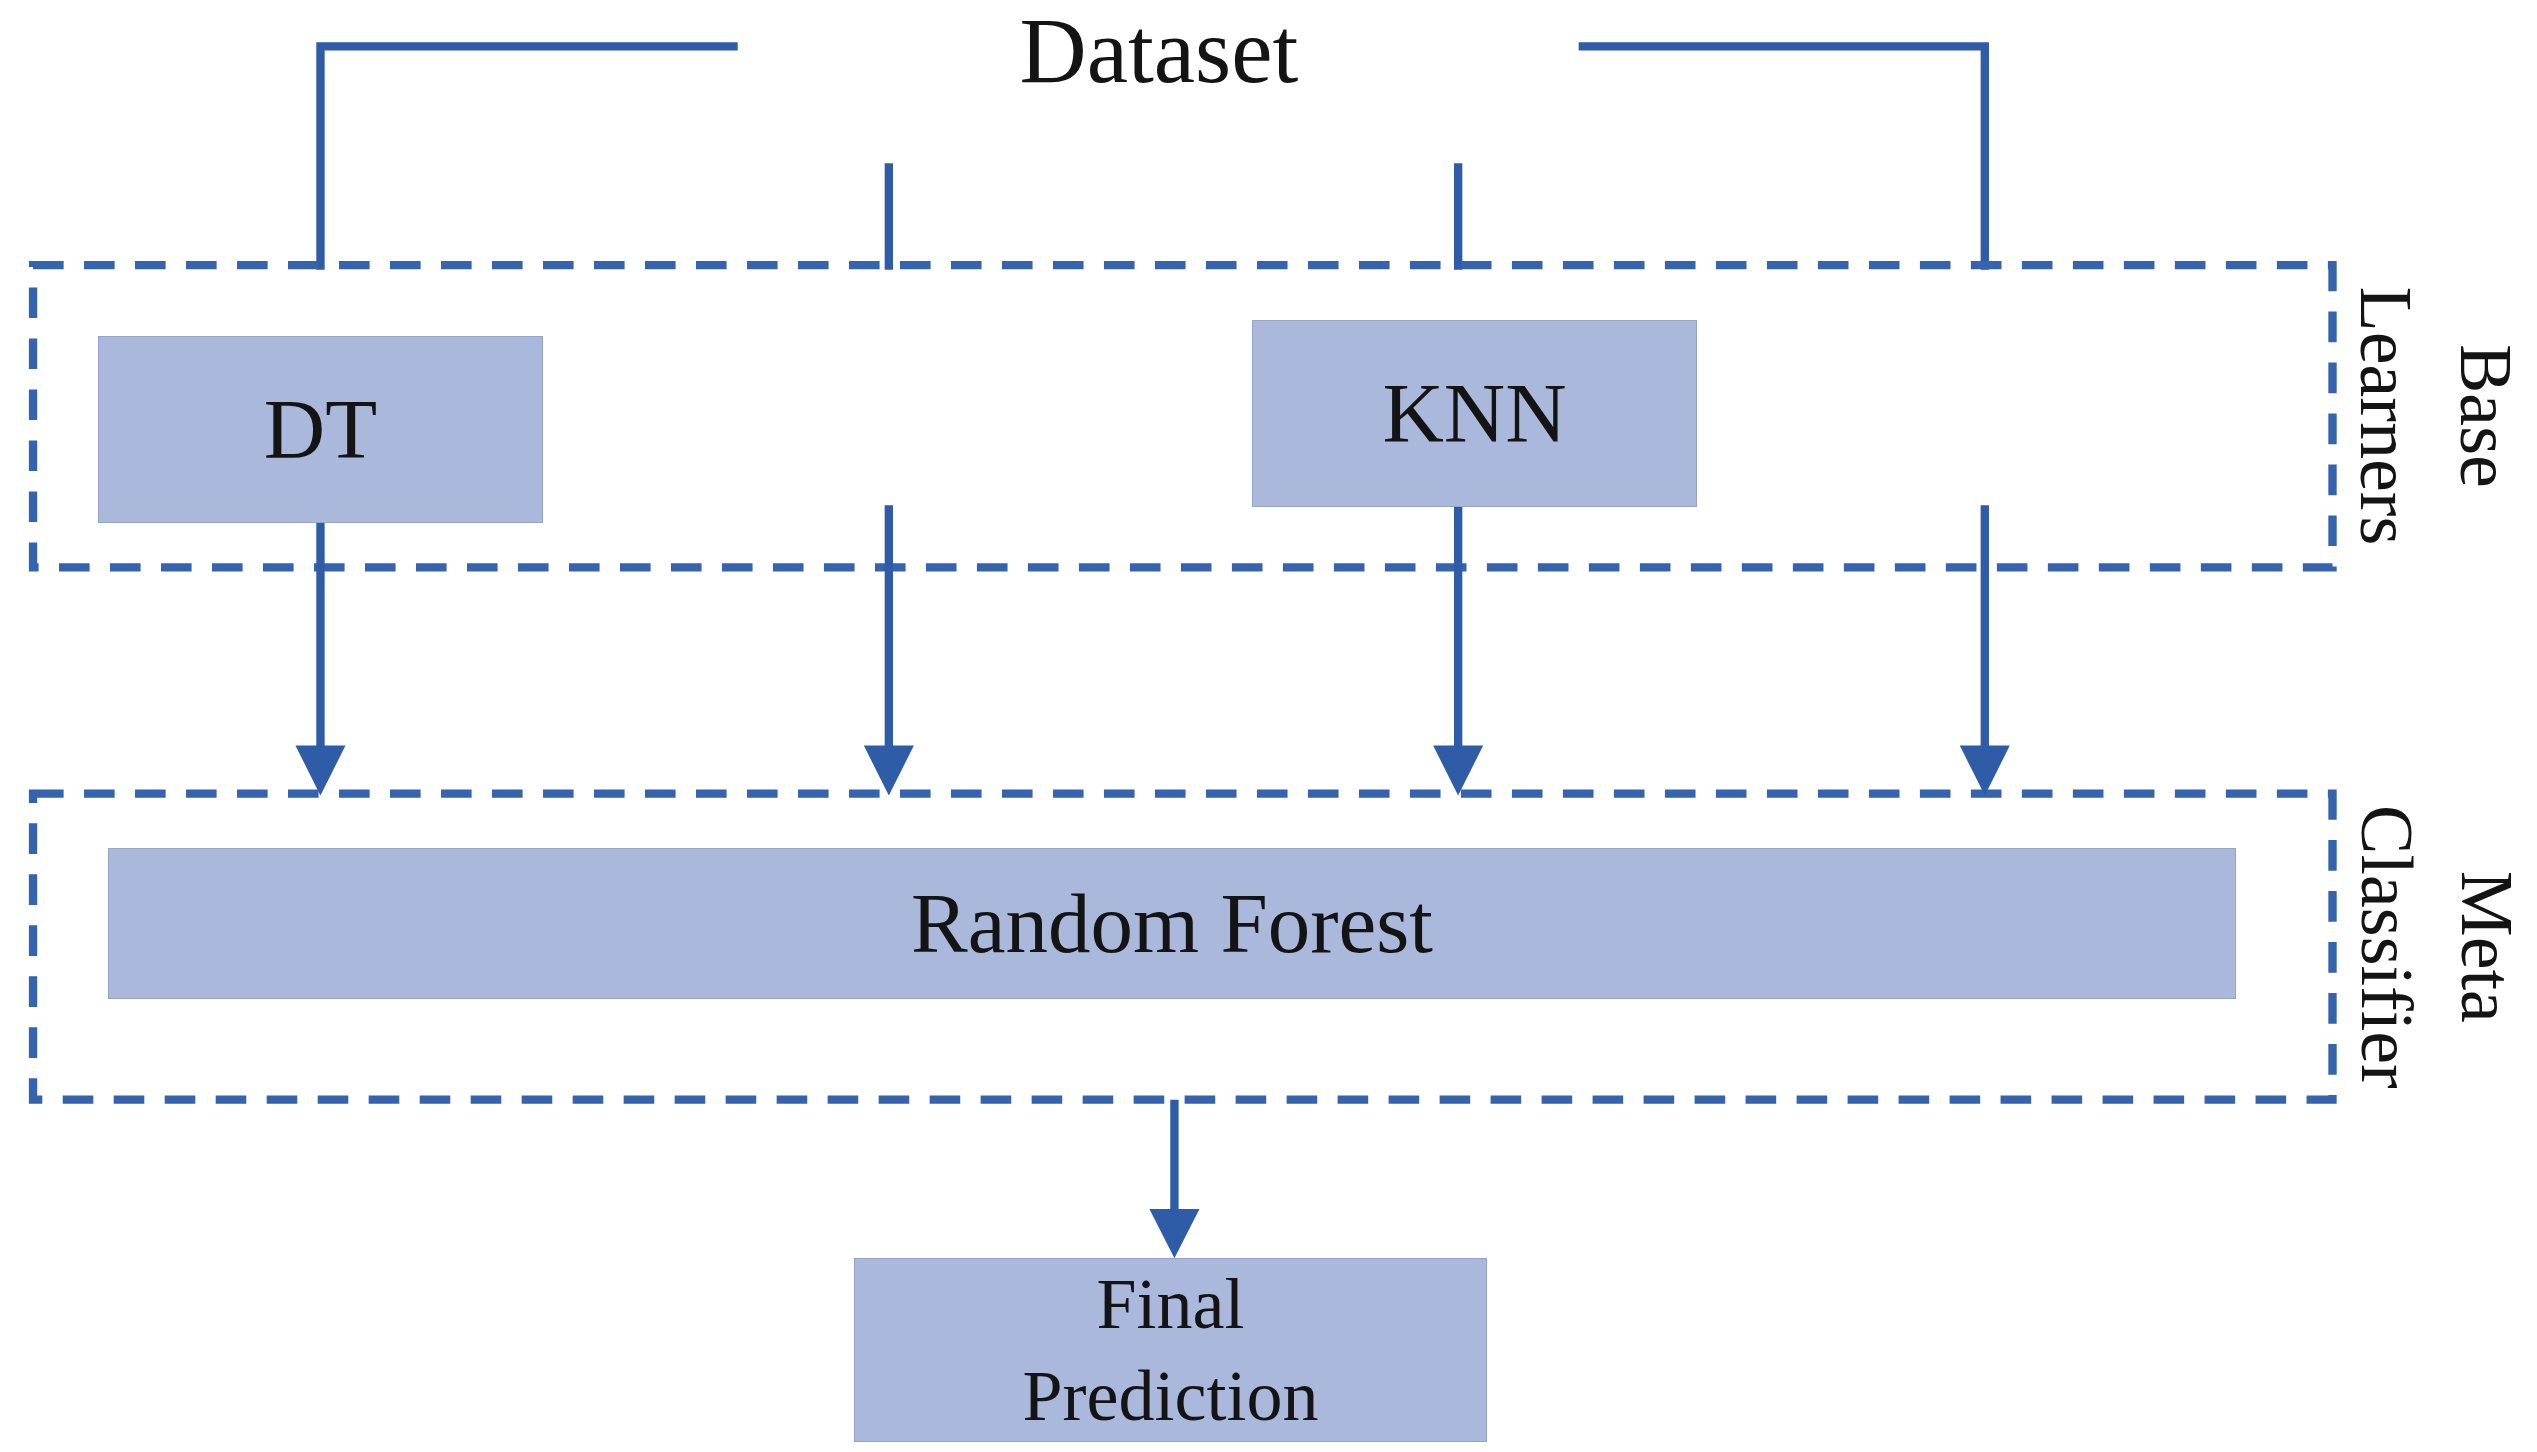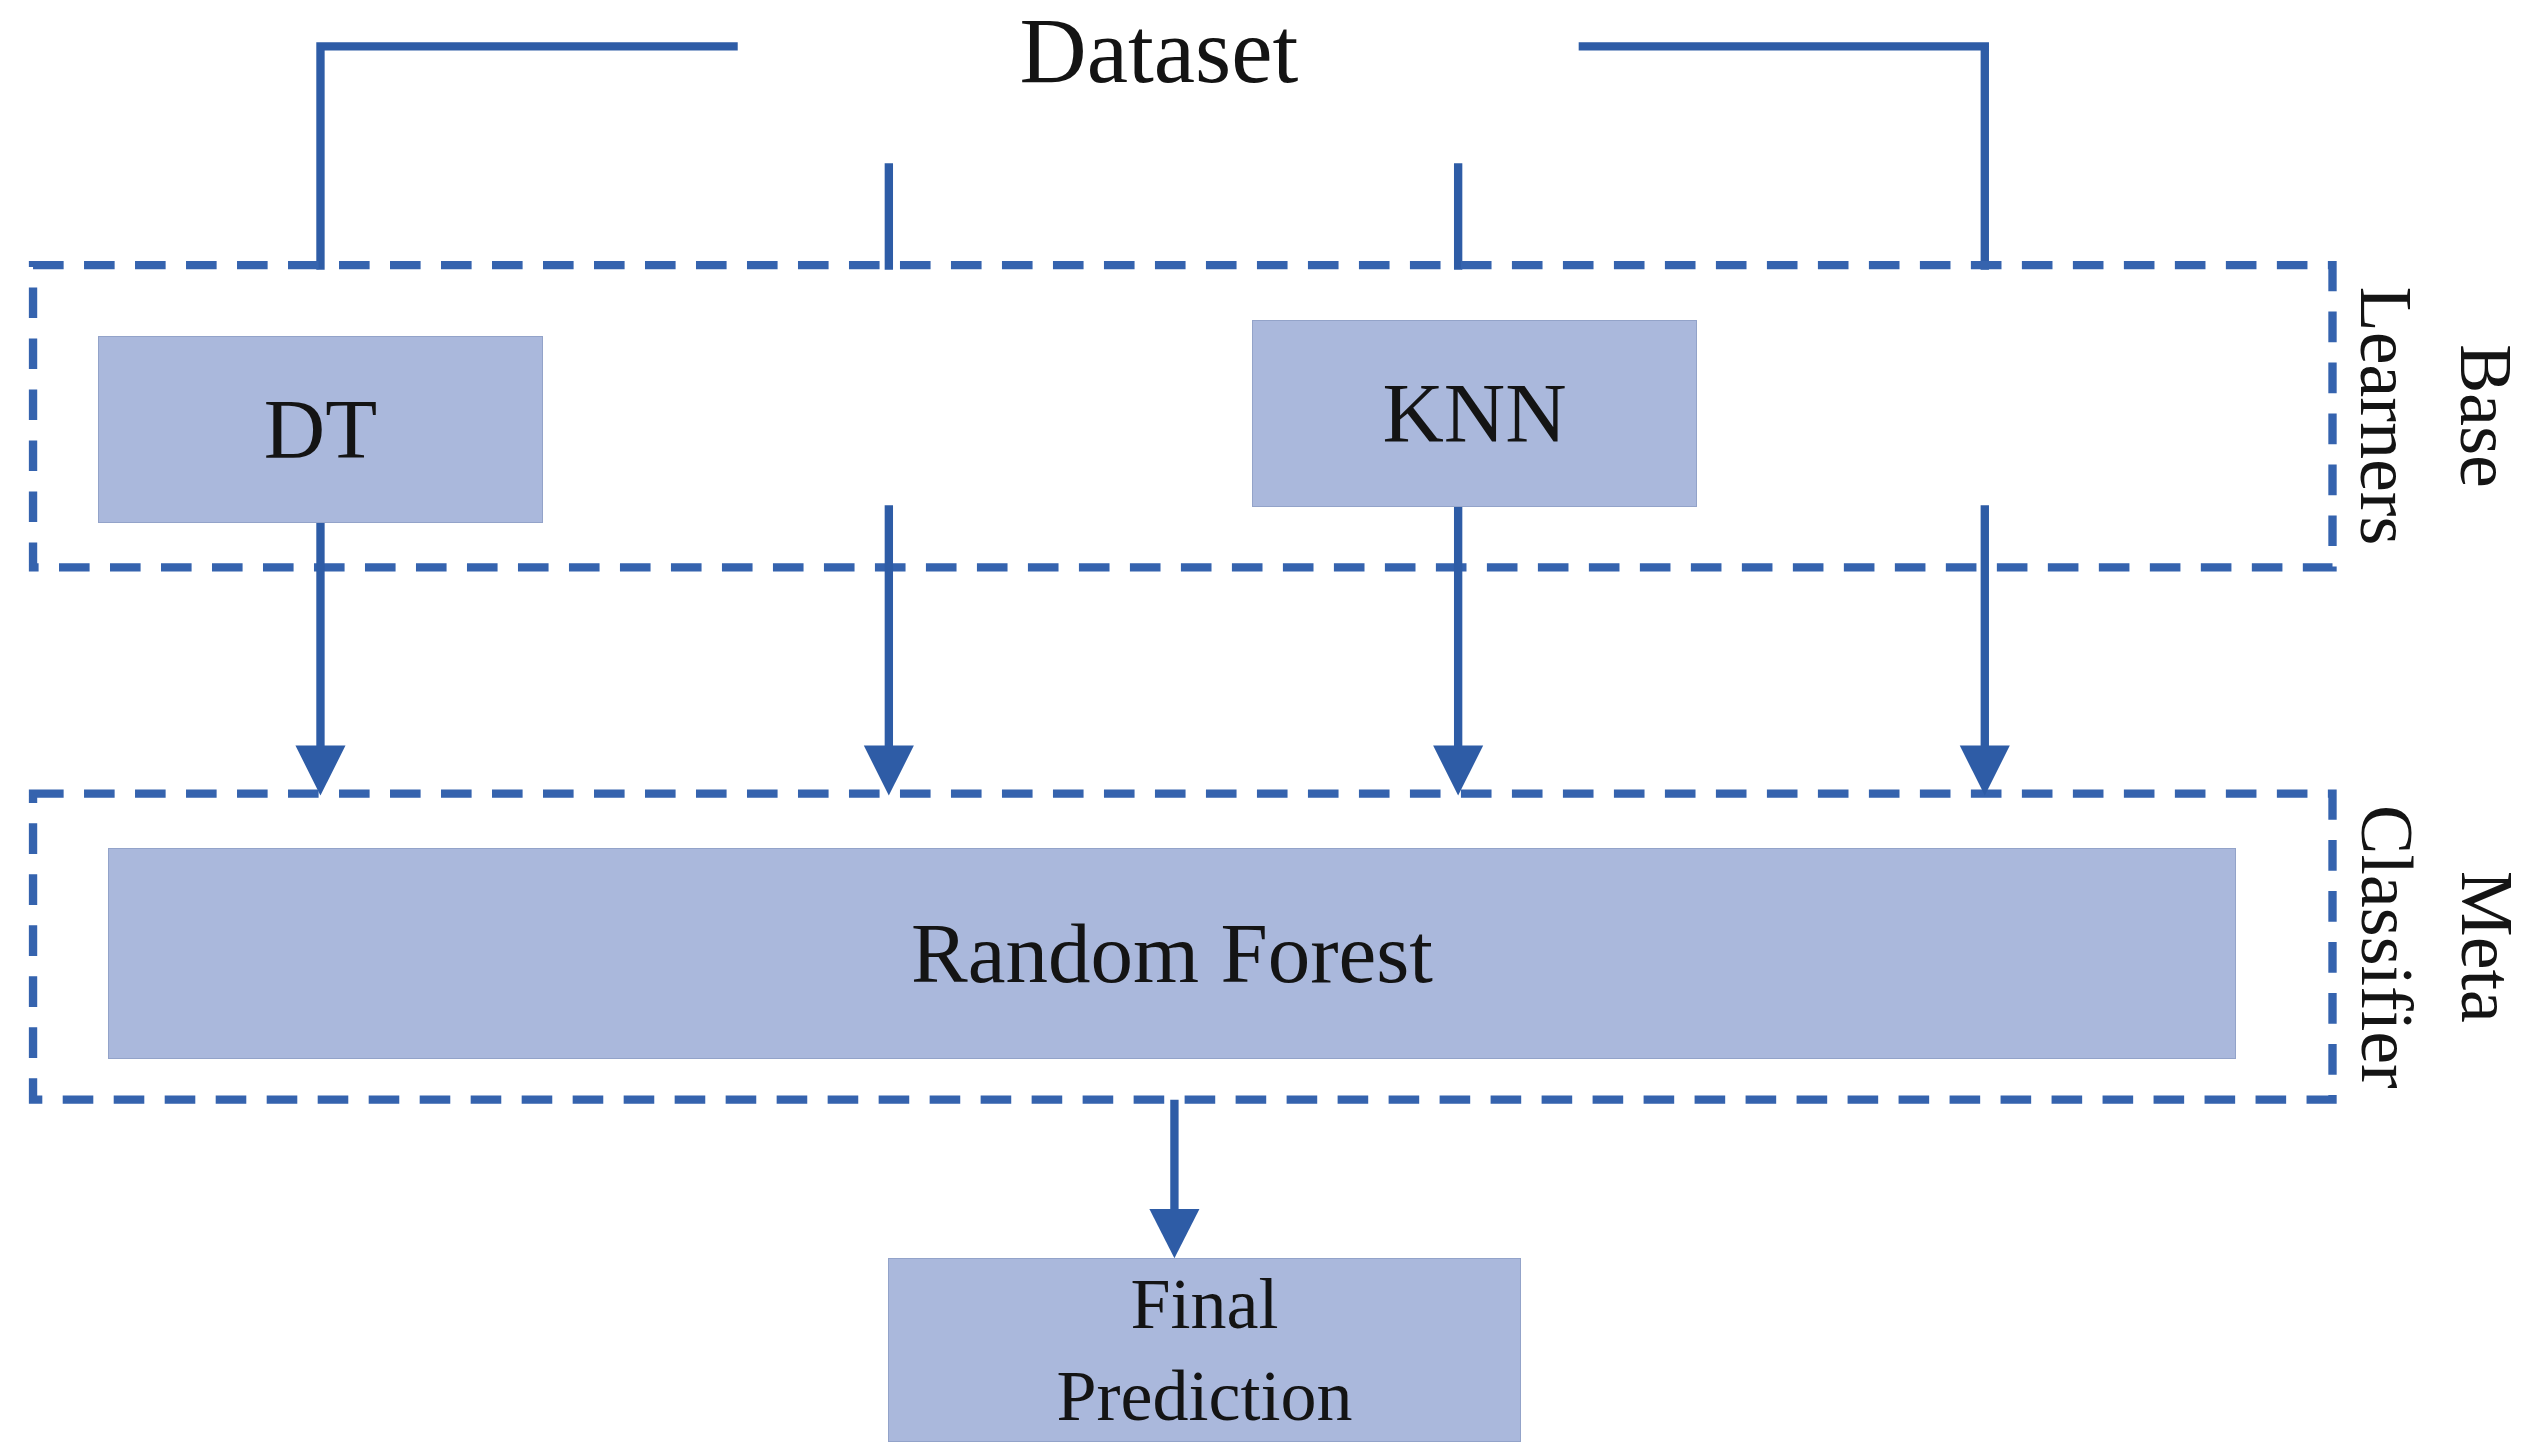--- a/index.html
+++ b/index.html
@@ -87,28 +87,28 @@
   </div>
   <div class="box" style="left:1252px;top:320px;width:445px;height:187px;justify-content:center;">
     <span class="learner-label">KNN</span>
   </div>
 
   <div class="side-label-wrap" style="top:265px;height:302px;">
     <div class="side-label">Base
 Learners</div>
   </div>
 
-  <div class="box" style="left:108px;top:848px;width:2128px;height:211px;">
+  <div class="box" style="left:108px;top:848px;width:2128px;height:151px;">
     <span class="meta-label">Random Forest</span>
   </div>
 
   <div class="side-label-wrap" style="top:794px;height:306px;">
     <div class="side-label">Meta
 Classifier</div>
   </div>
 
-  <div class="box" style="left:854px;top:1258px;width:633px;height:184px;margin-left:34px;">
+  <div class="box" style="left:854px;top:1258px;width:633px;height:184px;">
     <span class="final-label">Final
 Prediction</span>
   </div>
 
 </div>
 
 
 </body></html>

